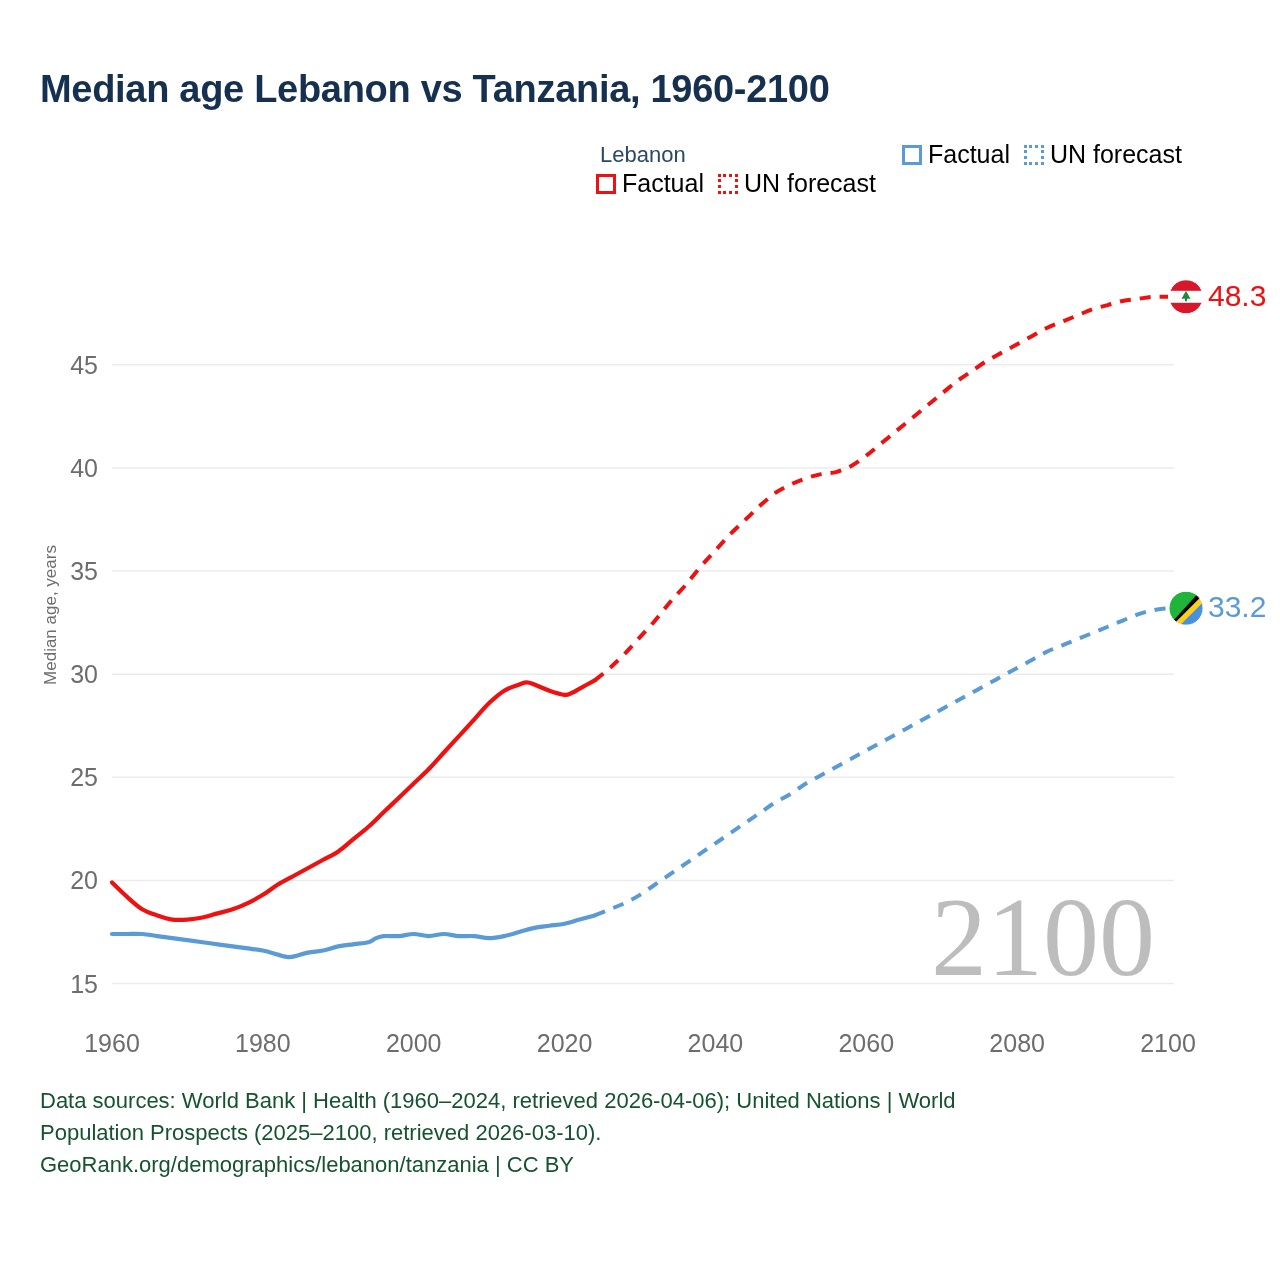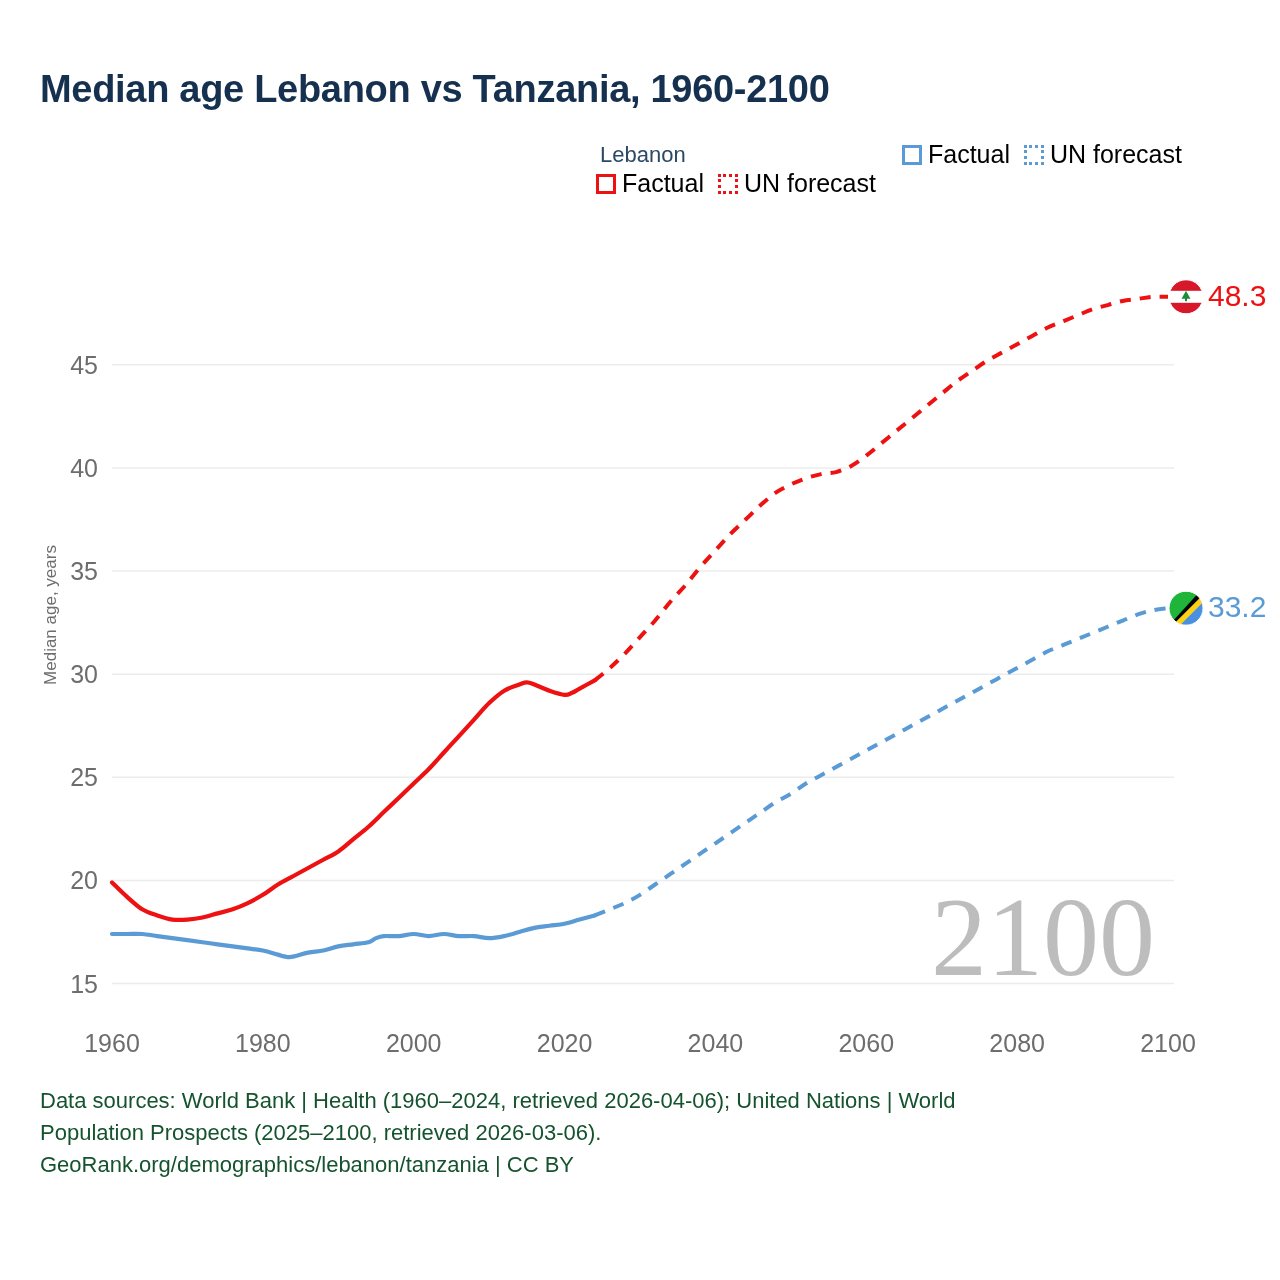--- a/index.html
+++ b/index.html
@@ -259,17 +259,17 @@
             </g>
             <circle cx="0" cy="0" r="17" fill="none" stroke="#ffffff" stroke-width="1"></circle>
           </g>
           <text x="1208" y="379.1920903954802" class="endpoint-label" fill="#5b9bd5">33.2</text>
         </g>
     </svg>
   </div>
 
   <div class="footer">
     <div class="footer-line">Data sources: World Bank | Health (1960–2024, retrieved 2026-04-06); United Nations | World</div>
-    <div class="footer-line">Population Prospects (2025–2100, retrieved 2026-03-06).</div>
+    <div class="footer-line">Population Prospects (2025–2100, retrieved 2026-03-10).</div>
     <div class="footer-line">GeoRank.org/demographics/lebanon/tanzania | CC BY</div>
   </div>
 
 </div>
 
 </body></html>

